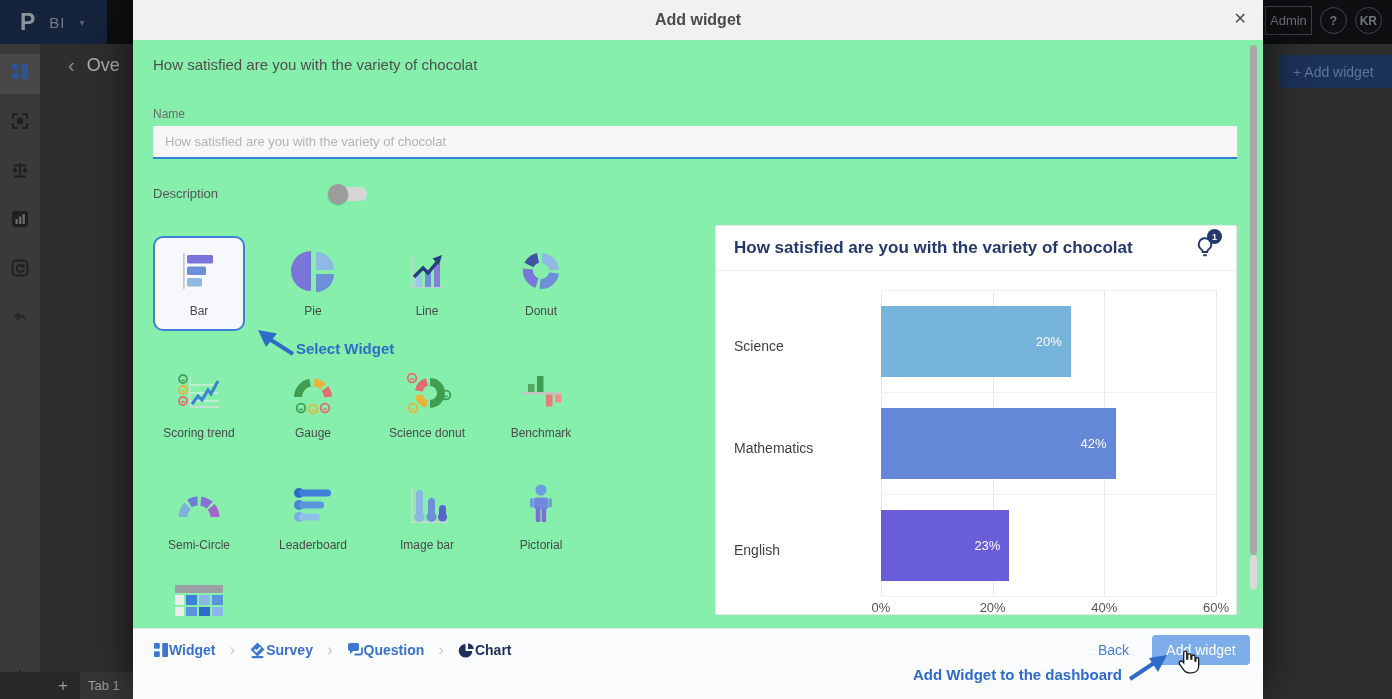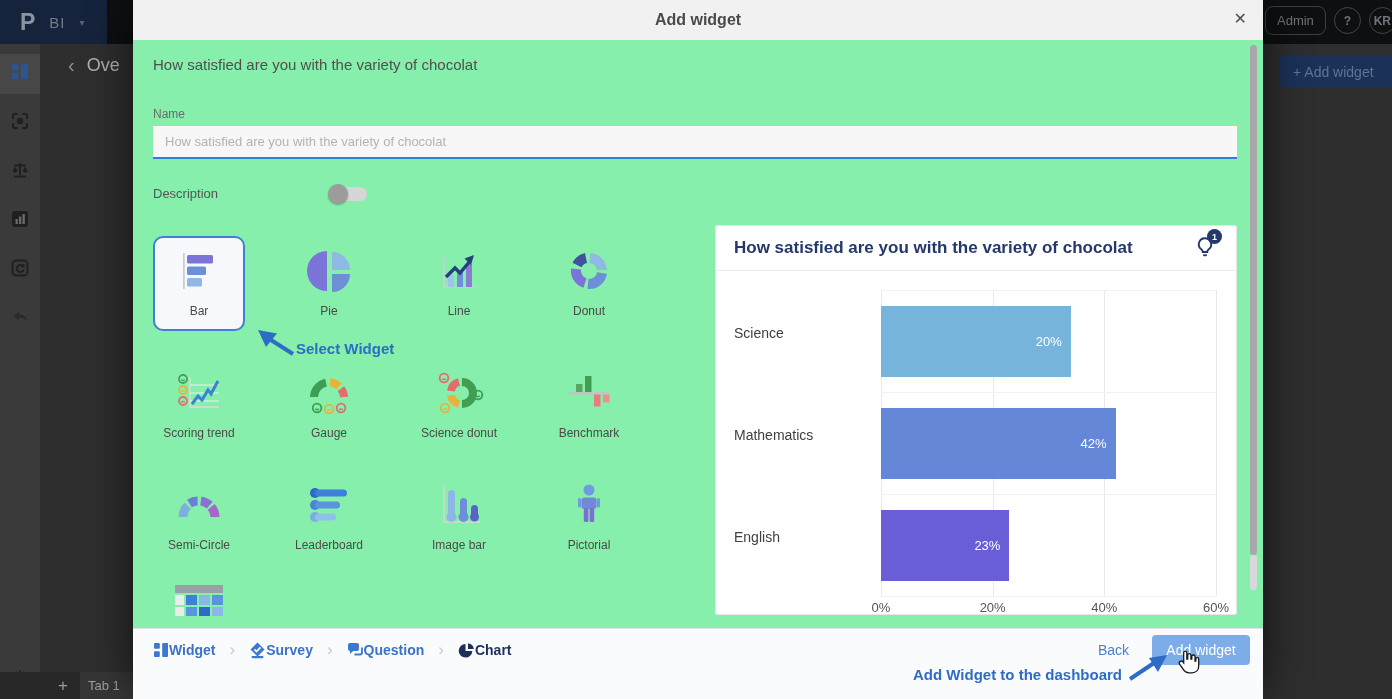--- a/index.html
+++ b/index.html
@@ -16,54 +16,54 @@
   .nav-chevron{font-size:20px;color:#8f8f8f;}
   .nav-title{font-size:18px;color:#b0b0b0;}
   .sidebar{position:absolute;left:0;top:44px;width:40px;height:628px;background:#3a3a3a;display:flex;flex-direction:column;align-items:center;padding-top:10px;gap:9px;}
   .side-slot{width:40px;height:40px;display:flex;align-items:center;justify-content:center;}
   .side-slot.active{background:#474747;}
   .side-gear{position:absolute;left:0;bottom:10px;width:40px;text-align:center;font-size:19px;color:#232323;}
   .tabbar{position:absolute;left:0;top:672px;width:133px;height:27px;background:#282828;display:flex;align-items:center;}
   .tab-add{width:34px;margin-left:46px;text-align:center;color:#9b9b9b;font-size:17px;}
   .tab-current{height:27px;flex:1;background:#363636;color:#9e9e9e;font-size:13px;display:flex;align-items:center;padding-left:8px;}
   .right-strip-controls{position:absolute;top:6px;left:1265px;display:flex;align-items:center;gap:8px;}
-  .pill{border:1px solid #3b4046;border-radius:8px;color:#6e747b;font-size:13px;padding:6px 11px;}
+  .pill{border:1px solid #3b4046;border-radius:0;color:#6e747b;font-size:13px;padding:6px 4px;}
   .circle-btn{width:27px;height:27px;border:1px solid #41464d;border-radius:50%;color:#6e747b;font-size:12px;font-weight:bold;display:flex;align-items:center;justify-content:center;}
   .dim-add-widget{position:absolute;left:1280px;top:55px;width:120px;height:33px;background:#1c3158;border-radius:4px;color:#5d7595;font-size:14px;display:flex;align-items:center;padding-left:13px;}
 
   
   .modal{position:absolute;left:133px;top:0;width:1130px;height:699px;background:#fff;box-shadow:0 0 45px rgba(0,0,0,.65);border-radius:29px;}
   .modal-header{position:absolute;left:0;top:0;width:100%;height:40px;background:#f1f1f1;display:flex;align-items:center;justify-content:center;}
   .modal-title{font-size:16px;font-weight:bold;color:#4a4a4a;}
   .modal-close{position:absolute;right:16px;top:9px;font-size:16px;color:#4d4d4d;cursor:pointer;}
   .modal-body{position:absolute;left:0;top:40px;width:100%;height:588px;background:#86efac;overflow:hidden;}
   .q-heading{position:absolute;left:20px;top:16px;font-size:15px;color:#4f4f4f;}
   .name-label{position:absolute;left:20px;top:67px;font-size:12px;color:#6b6b6b;}
   .name-input{position:absolute;left:20px;top:86px;width:1084px;height:33px;background:#f7f7f7;border:none;border-bottom:2px solid #2f80d9;padding:0 12px;font-size:13px;color:#444;font-family:"Liberation Sans",sans-serif;outline:none;}
   .name-input::placeholder{color:#b3b3b3;}
   .desc-row{position:absolute;left:20px;top:146px;display:flex;align-items:center;}
   .desc-label{font-size:13px;color:#555;}
   .toggle{position:relative;margin-left:113px;width:36px;height:14px;background:#d6d6d6;border-radius:7px;cursor:pointer;}
   .toggle .knob{position:absolute;left:-3px;top:-3px;width:20px;height:20px;border-radius:50%;background:#9c9c9c;box-shadow:0 1px 2px rgba(0,0,0,.3);}
 
   
-  .wrow{position:absolute;left:20px;display:flex;gap:38px;}
+  .wrow{position:absolute;left:20px;display:flex;gap:22px;}
   .wrow.r1{top:196px}.wrow.r2{top:318px}.wrow.r3{top:430px}.wrow.r4{top:543px}
   .tile{width:92px;height:95px;display:flex;flex-direction:column;align-items:center;justify-content:flex-start;padding-top:9px;border:2px solid transparent;border-radius:10px;cursor:pointer;}
   .tile.selected{border-color:#3f7fd6;background:#f6f8fb;}
   .tile .wlabel{margin-top:5px;font-size:12px;color:#4a4a4a;}
   .partial-tile{width:92px;height:33px;overflow:hidden;display:flex;justify-content:center;}
 
   
   .panel{position:absolute;left:582px;top:185px;width:522px;height:390px;border:1px solid #e4e6ea;border-radius:2px;background:#fff;}
   .panel-title-row{position:absolute;left:0;top:0;width:100%;height:45px;border-bottom:1px solid #ececec;display:flex;align-items:center;padding:0 16px 0 18px;}
   .panel-title{flex:1;font-size:17px;font-weight:bold;color:#24386b;}
   .insight{position:relative;width:26px;height:30px;}
   .insight .badge{position:absolute;right:-2px;top:-4px;width:15px;height:15px;background:#24386b;border-radius:50%;color:#fff;font-size:9px;font-weight:bold;display:flex;align-items:center;justify-content:center;}
-  .cat-labels{position:absolute;left:18px;top:56px;width:140px;height:306px;}
+  .cat-labels{position:absolute;left:18px;top:69px;width:140px;height:306px;}
   .cat-label{position:absolute;transform:translateY(-50%);font-size:14px;color:#3f3f3f;white-space:nowrap;}
   .plot{position:absolute;left:165px;top:64px;width:335px;height:306px;}
   .vline{position:absolute;top:0;bottom:0;width:1px;background:#e9e9e9;}
   .hline{position:absolute;left:0;right:0;height:1px;background:#f1f1f1;}
   .bar{position:absolute;left:0;height:71px;display:flex;align-items:center;justify-content:flex-end;padding-right:9px;color:#fff;font-size:13px;}
   .xaxis{position:absolute;left:165px;top:374px;width:335px;height:16px;}
   .xtick{position:absolute;transform:translateX(-50%);font-size:13px;color:#555;white-space:nowrap;}
 
   
   .modal-footer{position:absolute;left:0;top:628px;width:100%;height:71px;background:#fafbfc;border-top:1px solid #e2e2e2;}

